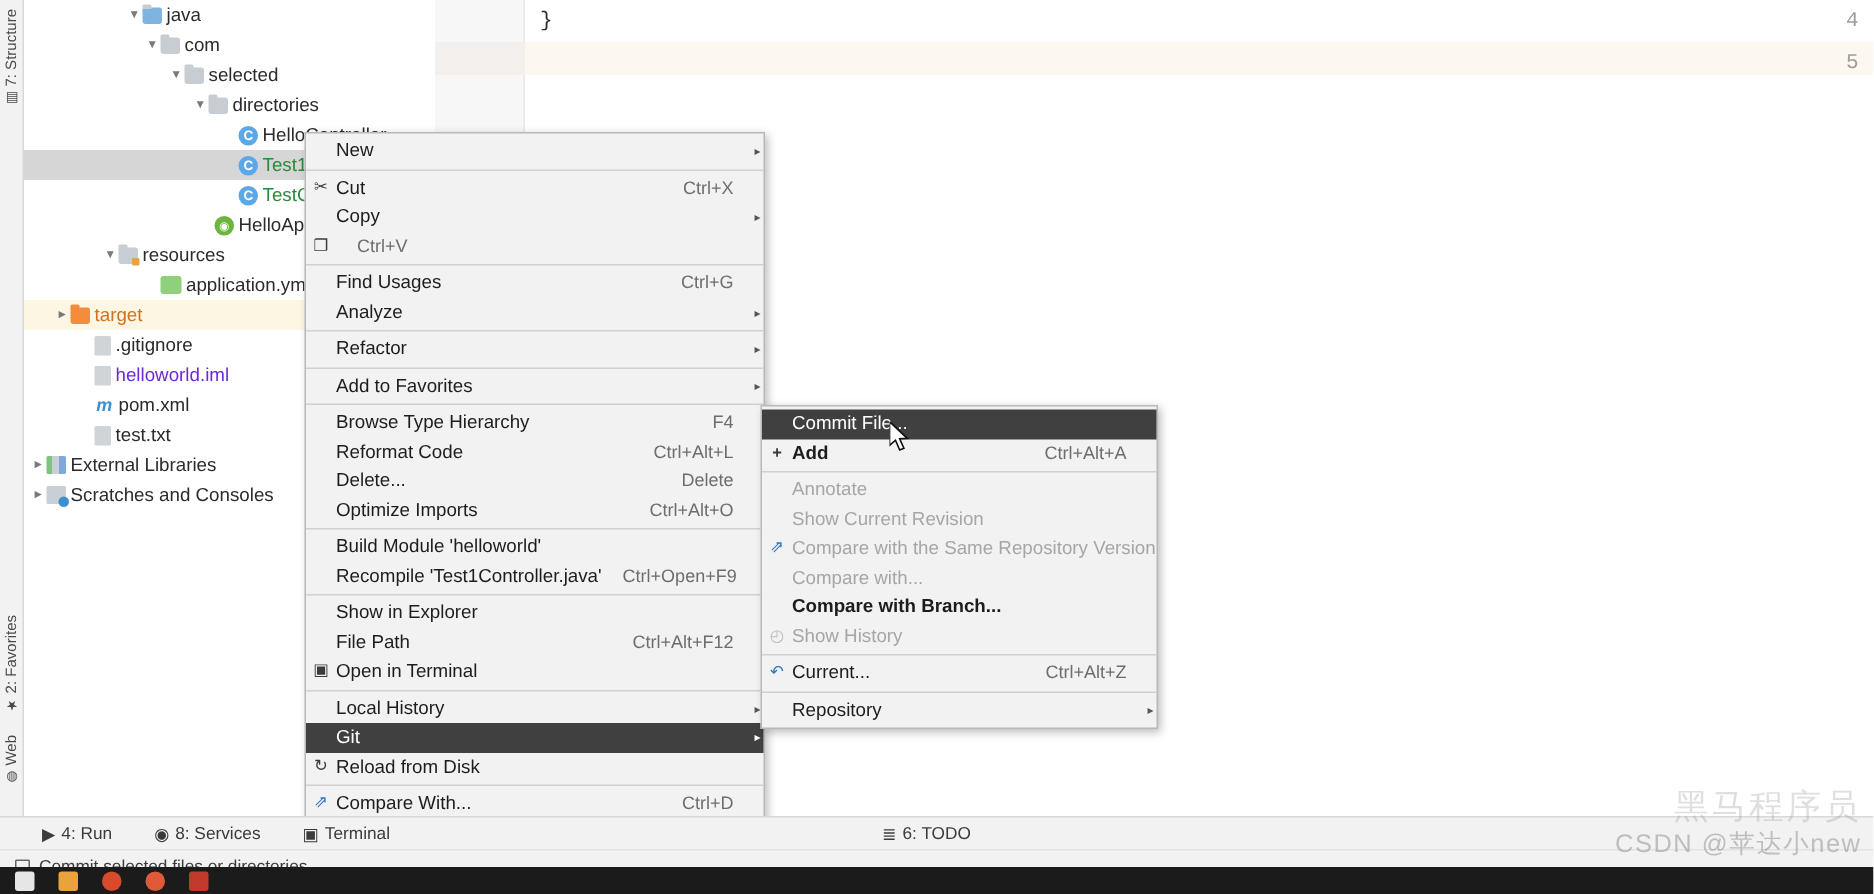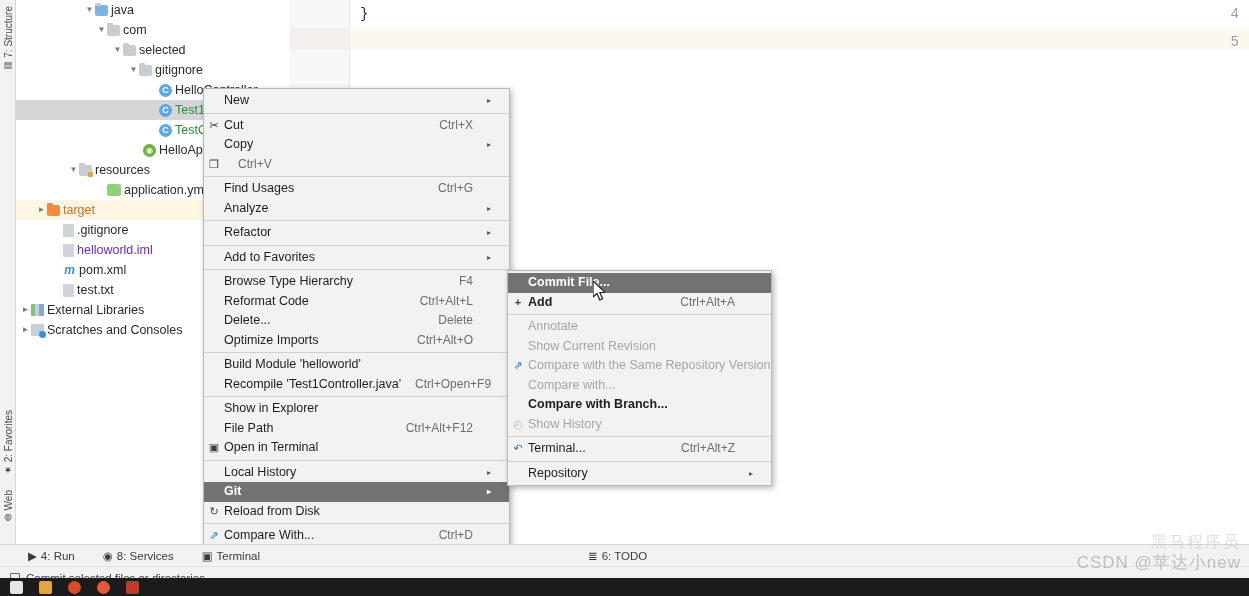--- a/index.html
+++ b/index.html
@@ -138,36 +138,36 @@
     color: #1d1d1d;
     padding: 2px 0;
   }
   #main-menu { left: 203px; top: 88px; width: 307px; }
   #git-menu  { left: 507px; top: 270px; width: 265px; }
 
   .mi {
     position: relative;
     height: 19.5px; line-height: 19.5px;
     display: flex; align-items: center;
-    padding: 0 18px 0 0;
+    padding: 0 2px 0 0;
     white-space: nowrap;
   }
   .mi .miico {
     flex: 0 0 auto; width: 20px; text-align: center;
     font-size: 11px; color: #3c3c3c;
     display: inline-flex; align-items: center; justify-content: center;
   }
   .mi .mitext { flex: 1 1 auto; }
   .mi .mikey {
     flex: 0 0 auto; color: #6d6d6d; font-size: 12px; margin-left: 14px;
   }
   .mi .miarrow {
     flex: 0 0 auto; color: #555; font-size: 8px; margin-left: 10px; width: 8px; text-align:right;
   }
-  .mi.sel { background: #737373; color: #ffffff; font-weight: bold; }
+  .mi.sel { background: #404040; color: #ffffff; }
   .mi.sel .mikey, .mi.sel .miarrow, .mi.sel .miico { color: #ffffff; }
   .mi.dis { color: #a6a6a6; align-items: center; }
   .mi.dis .mikey, .mi.dis .miarrow, .mi.dis .miico { color: #bdbdbd; }
   .mi.bold .mitext { font-weight: bold; }
   .msep { height: 1px; background: #d0d0d0; margin: 2px 0; }
 
   
   .toolbar {
     position: absolute; left: 0; top: 544px; width: 1249px; height: 22px;
     background: #f2f2f2; border-top: 1px solid #d8d8d8;
@@ -190,21 +190,21 @@
     display: flex; align-items: center; gap: 16px; padding-left: 10px;
   }
   .tbico { width: 13px; height: 13px; border-radius: 2px; }
 
   
   .wm {
     position: absolute; right: 8px; bottom: 22px;
     text-align: right; pointer-events: none;
   }
   .wm .wm1 {
-    font-size: 16px; color: rgba(150,150,150,0.30); letter-spacing: 2px;
+    font-size: 23px; color: rgba(150,150,150,0.30); letter-spacing: 2px;
     font-weight: normal;
   }
   .wm .wm2 {
     font-size: 17px; color: rgba(120,120,120,0.42); letter-spacing: 1px;
     margin-top: -2px;
   }
 
   
   .cursor {
     position: absolute; left: 593px; top: 281px;
@@ -244,21 +244,21 @@
         <span class="tlabel ">com</span>
       </div>
       <div class="trow" style="padding-left: 96px;">
         <span class="arrow">▼</span>
         <span class="ico ico-folder"></span>
         <span class="tlabel ">selected</span>
       </div>
       <div class="trow" style="padding-left: 112px;">
         <span class="arrow">▼</span>
         <span class="ico ico-folder"></span>
-        <span class="tlabel ">gitignore</span>
+        <span class="tlabel ">directories</span>
       </div>
       <div class="trow" style="padding-left: 132px;">
         <span class="arrow"></span>
         <span class="ico ico-class">C</span>
         <span class="tlabel ">HelloController</span>
       </div>
       <div class="trow sel" style="padding-left: 132px;">
         <span class="arrow"></span>
         <span class="ico ico-class">C</span>
         <span class="tlabel green">Test1Controller</span>
@@ -511,21 +511,21 @@
         <span class="miarrow"></span>
       </div>
       <div class="mi dis">
         <span class="miico">◴</span>
         <span class="mitext">Show History</span>
         <span class="miarrow"></span>
       </div>
       <div class="msep"></div>
       <div class="mi">
         <span class="miico" style="color:#2f74c0">↶</span>
-        <span class="mitext">Terminal...</span>
+        <span class="mitext">Current...</span>
         <span class="mikey">Ctrl+Alt+Z</span>
         <span class="miarrow"></span>
       </div>
       <div class="msep"></div>
       <div class="mi">
         <span class="miico"></span>
         <span class="mitext">Repository</span>
         <span class="miarrow">▸</span>
       </div>
     </div>

